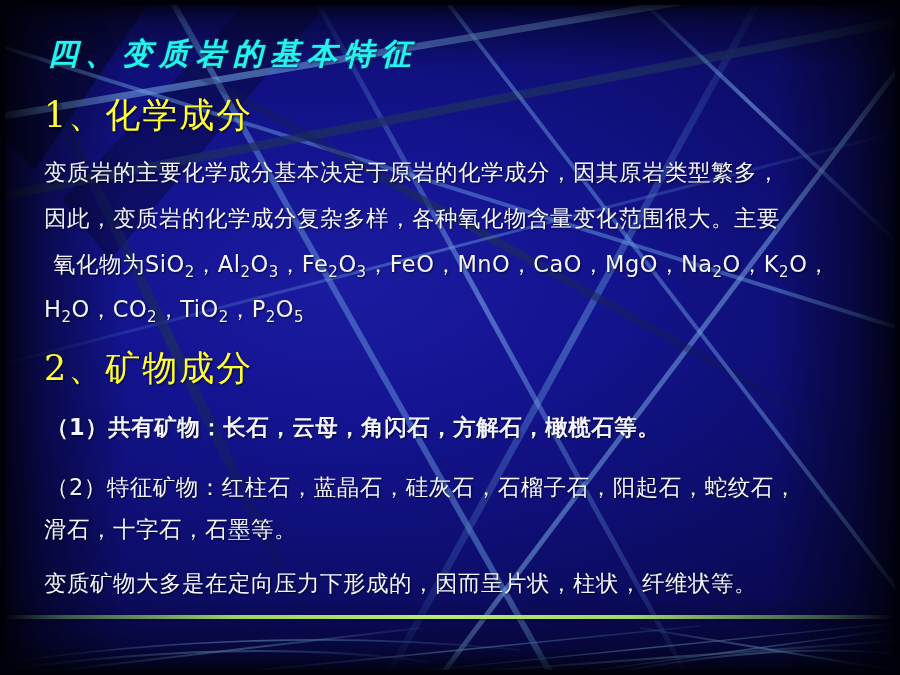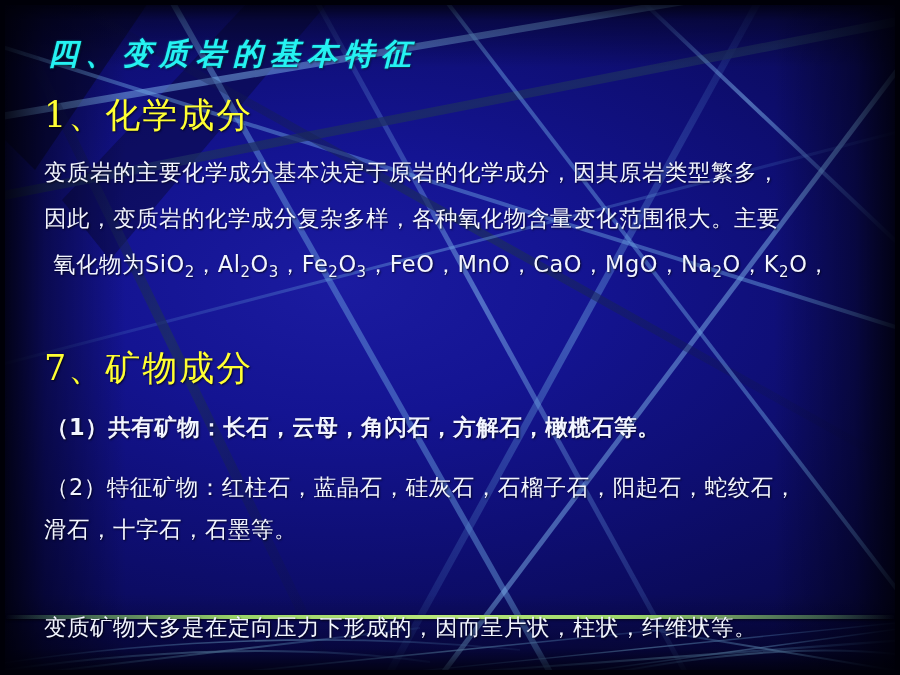--- a/index.html
+++ b/index.html
@@ -109,21 +109,21 @@
     bottom: -5px;
   }
   #para-l1 { top: 157px; }
   #para-l2 { top: 203px; }
   #para-l3 { top: 249px; margin-left: 9px; }
   #para-l4 { top: 294px; }
 
   #min-1  { top: 412px; left: 46px; font-weight: bold; }
   #min-2a { top: 472px; left: 46px; }
   #min-2b { top: 514px; left: 44px; text-align: right; }
-  #min-3  { top: 568px; left: 44px; margin-top: 44px; }
+  #min-3  { top: 568px; left: 44px; }
 </style>
 </head>
 <body>
 
 <div id="slide">
 
   <div id="bg-base"></div>
 
   <svg id="bg-lines" viewBox="0 0 900 675">
     <defs>
@@ -192,22 +192,25 @@
 
     <div class="heading" id="heading-1">1、化学成分</div>
 
     <div class="body-line" id="para-l1">变质岩的主要化学成分基本决定于原岩的化学成分，因其原岩类型繁多，</div>
     <div class="body-line" id="para-l2">因此，变质岩的化学成分复杂多样，各种氧化物含量变化范围很大。主要</div>
 
     <div class="body-line" id="para-l3">
       <span>氧化物为</span><span>SiO<sub>2</sub></span>，<span>Al<sub>2</sub>O<sub>3</sub></span>，<span>Fe<sub>2</sub>O<sub>3</sub></span>，<span>FeO</span>，<span>MnO</span>，<span>CaO</span>，<span>MgO</span>，<span>Na<sub>2</sub>O</span>，<span>K<sub>2</sub>O</span>，
     </div>
 
-
-    <div class="heading" id="heading-2">7、矿物成分</div>
+    <div class="body-line" id="para-l4">
+      <span>H<sub>2</sub>O</span>，<span>CO<sub>2</sub></span>，<span>TiO<sub>2</sub></span>，<span>P<sub>2</sub>O<sub>5</sub></span>
+    </div>
+
+    <div class="heading" id="heading-2">2、矿物成分</div>
 
     <div class="body-line" id="min-1">（1）共有矿物：长石，云母，角闪石，方解石，橄榄石等。</div>
     <div class="body-line" id="min-2a">（2）特征矿物：红柱石，蓝晶石，硅灰石，石榴子石，阳起石，蛇纹石，</div>
     <div class="body-line" id="min-2b">滑石，十字石，石墨等。</div>
     <div class="body-line" id="min-3">变质矿物大多是在定向压力下形成的，因而呈片状，柱状，纤维状等。</div>
 
   </div>
 
   <div id="edge"></div>
 </div>

